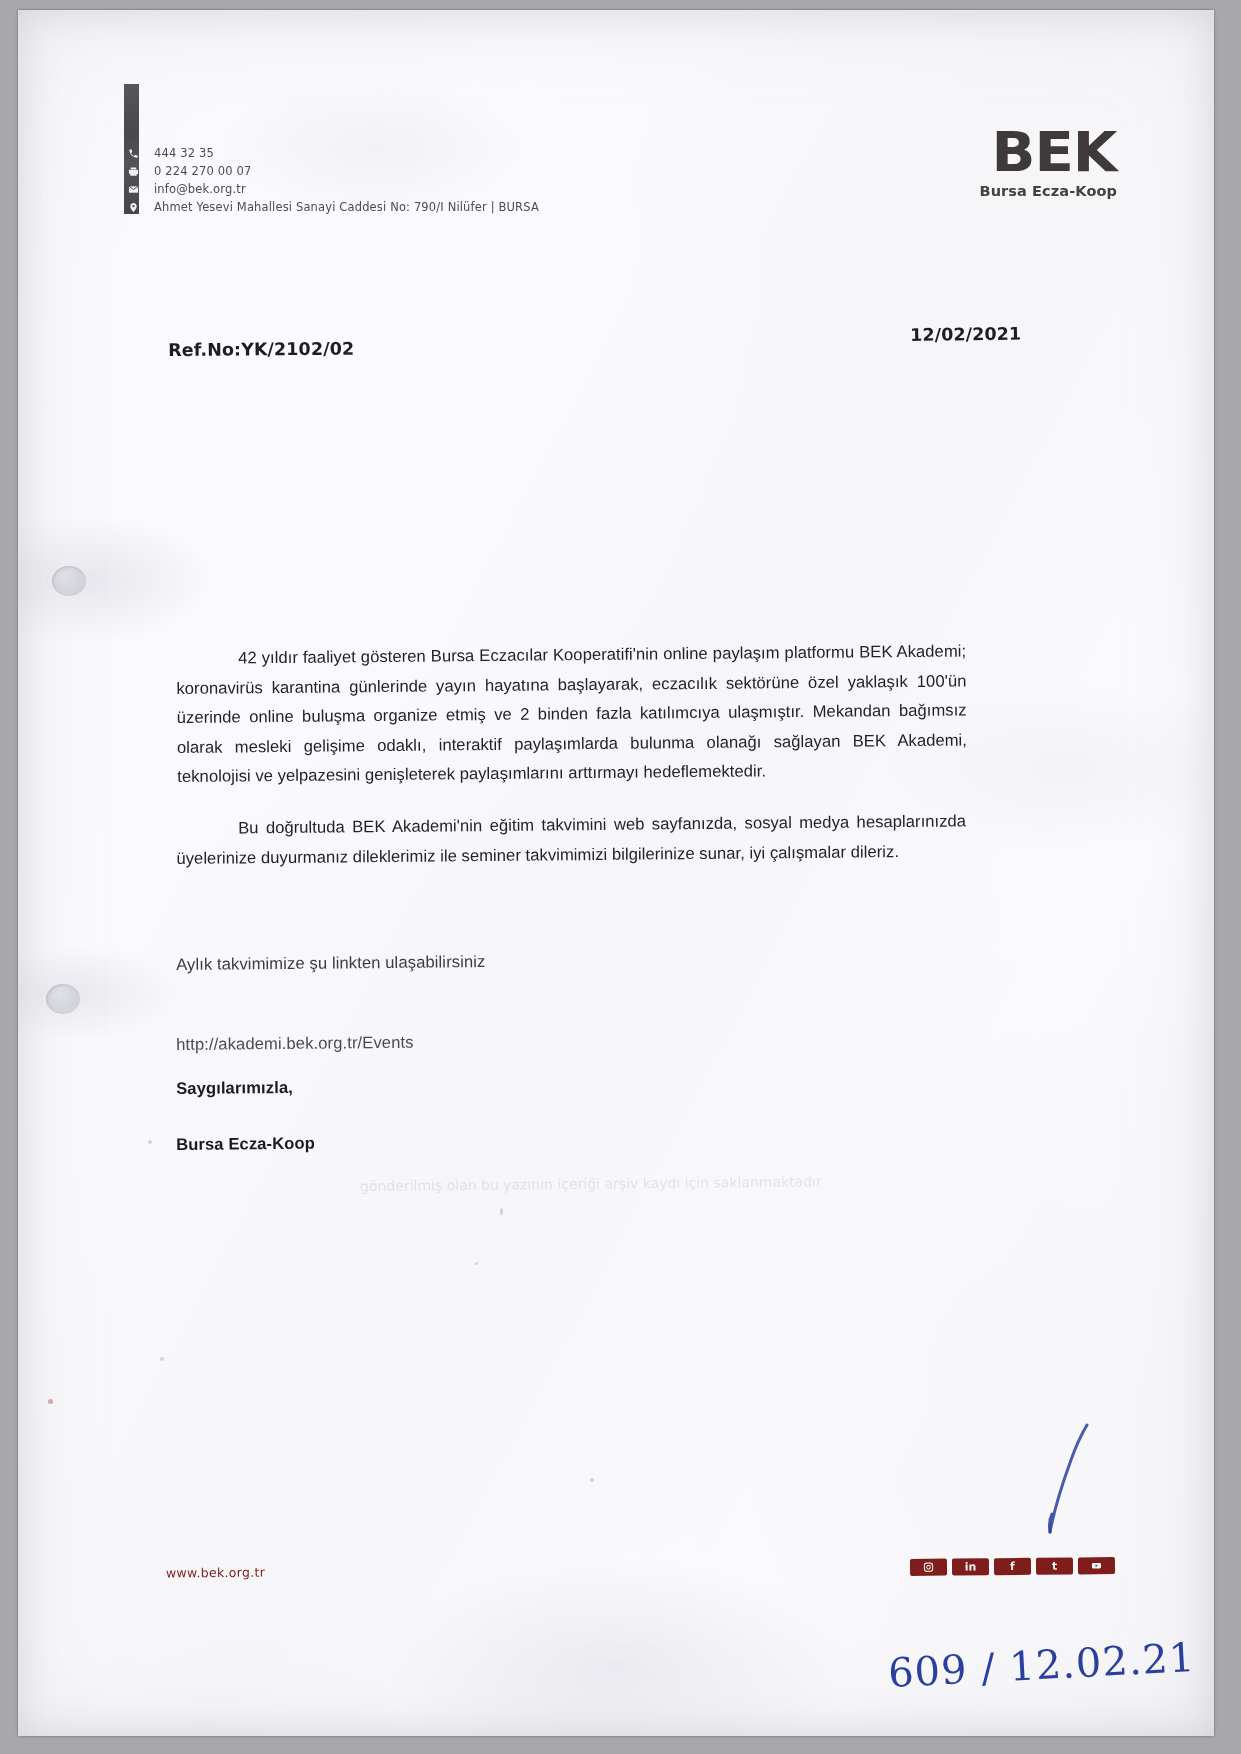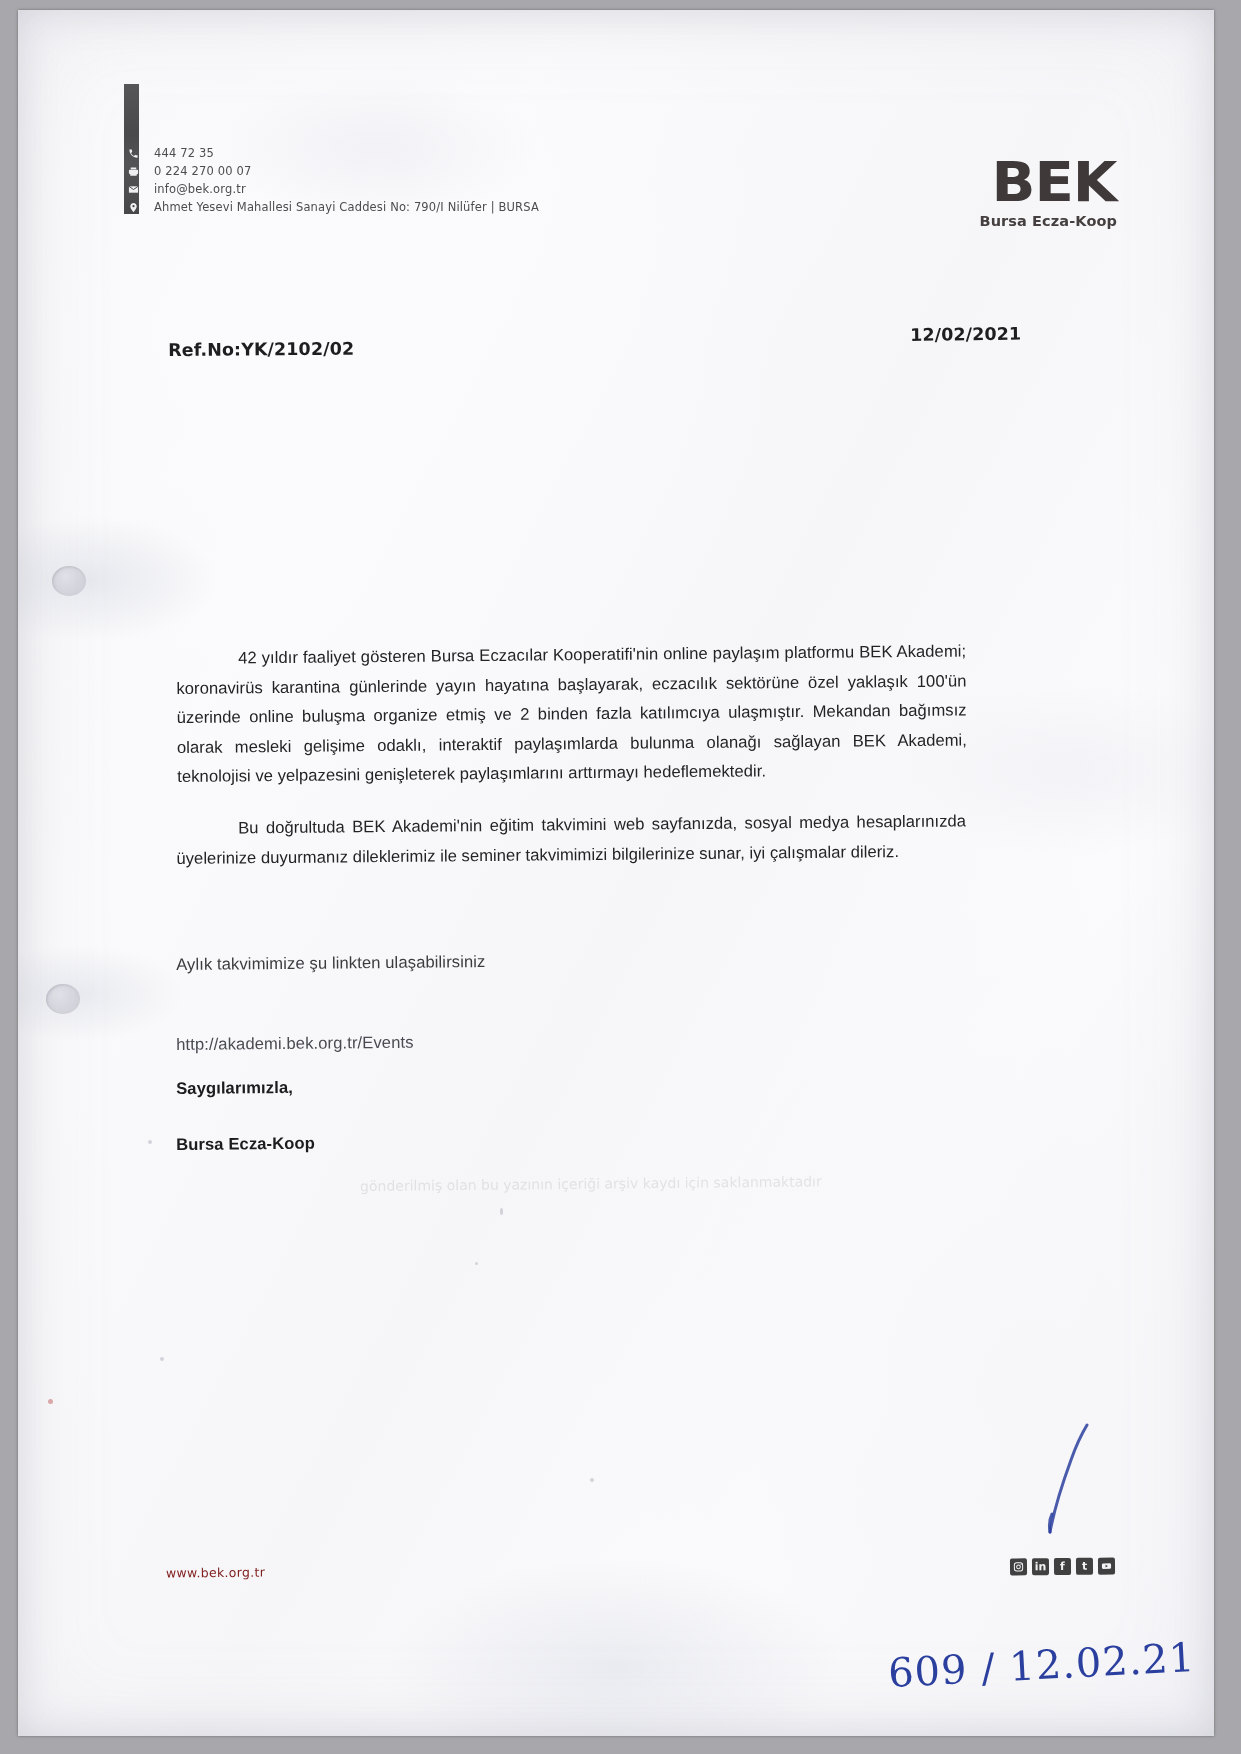--- a/index.html
+++ b/index.html
@@ -107,21 +107,20 @@
   }
   .lh-icon svg { display: block; }
   .lh-row { position: relative; }
 
   
   .logo {
     position: absolute;
     right: 124px;
     top: 124px;
     text-align: right;
-    margin-top: 30px;
   }
   .logo-mark {
     font-family: "DejaVu Sans", sans-serif;
     font-weight: bold;
     font-size: 56px;
     line-height: 56px;
     letter-spacing: -1px;
     color: #3f3a39;
     transform: scaleX(1.03);
     transform-origin: right center;
@@ -253,22 +252,22 @@
   .social {
     position: absolute;
     right: 126px;
     top: 1558px;
     display: flex;
     gap: 5px;
     align-items: center;
     transform: rotate(-0.5deg);
   }
   .social-btn {
-    width: 17px; height: 17px;
-    background: #404040;
+    width: 37px; height: 17px;
+    background: #7f1d1d;
     border-radius: 2px;
     display: flex;
     align-items: center;
     justify-content: center;
     color: #f3f3f6;
     font-family: "DejaVu Sans", sans-serif;
     font-size: 11px;
     font-weight: bold;
     line-height: 1;
   }
@@ -312,21 +311,21 @@
 
   <div class="letterhead">
     <div class="lh-bar"></div>
     <div class="lh-rows">
       <div class="lh-row">
         <span class="lh-icon">
           <svg width="11" height="11" viewBox="0 0 24 24" fill="#efeff2">
             <path d="M6.6 10.8c1.4 2.8 3.8 5.1 6.6 6.6l2.2-2.2c.3-.3.7-.4 1-.2 1.2.4 2.4.6 3.6.6.6 0 1 .4 1 1V20c0 .6-.4 1-1 1C10.6 21 3 13.4 3 4c0-.6.4-1 1-1h3.5c.6 0 1 .4 1 1 0 1.3.2 2.5.6 3.6.1.3 0 .7-.2 1l-2.3 2.2z"></path>
           </svg>
         </span>
-        <span class="lh-text">444 72 35</span>
+        <span class="lh-text">444 32 35</span>
       </div>
       <div class="lh-row">
         <span class="lh-icon">
           <svg width="11" height="11" viewBox="0 0 24 24" fill="#efeff2">
             <path d="M6 3h12v4H6zM4 8h16c1.1 0 2 .9 2 2v6c0 1.1-.9 2-2 2h-1v3H5v-3H4c-1.1 0-2-.9-2-2v-6c0-1.1.9-2 2-2zm3 8h10v5H7z"></path>
           </svg>
         </span>
         <span class="lh-text">0 224 270 00 07</span>
       </div>
       <div class="lh-row">

